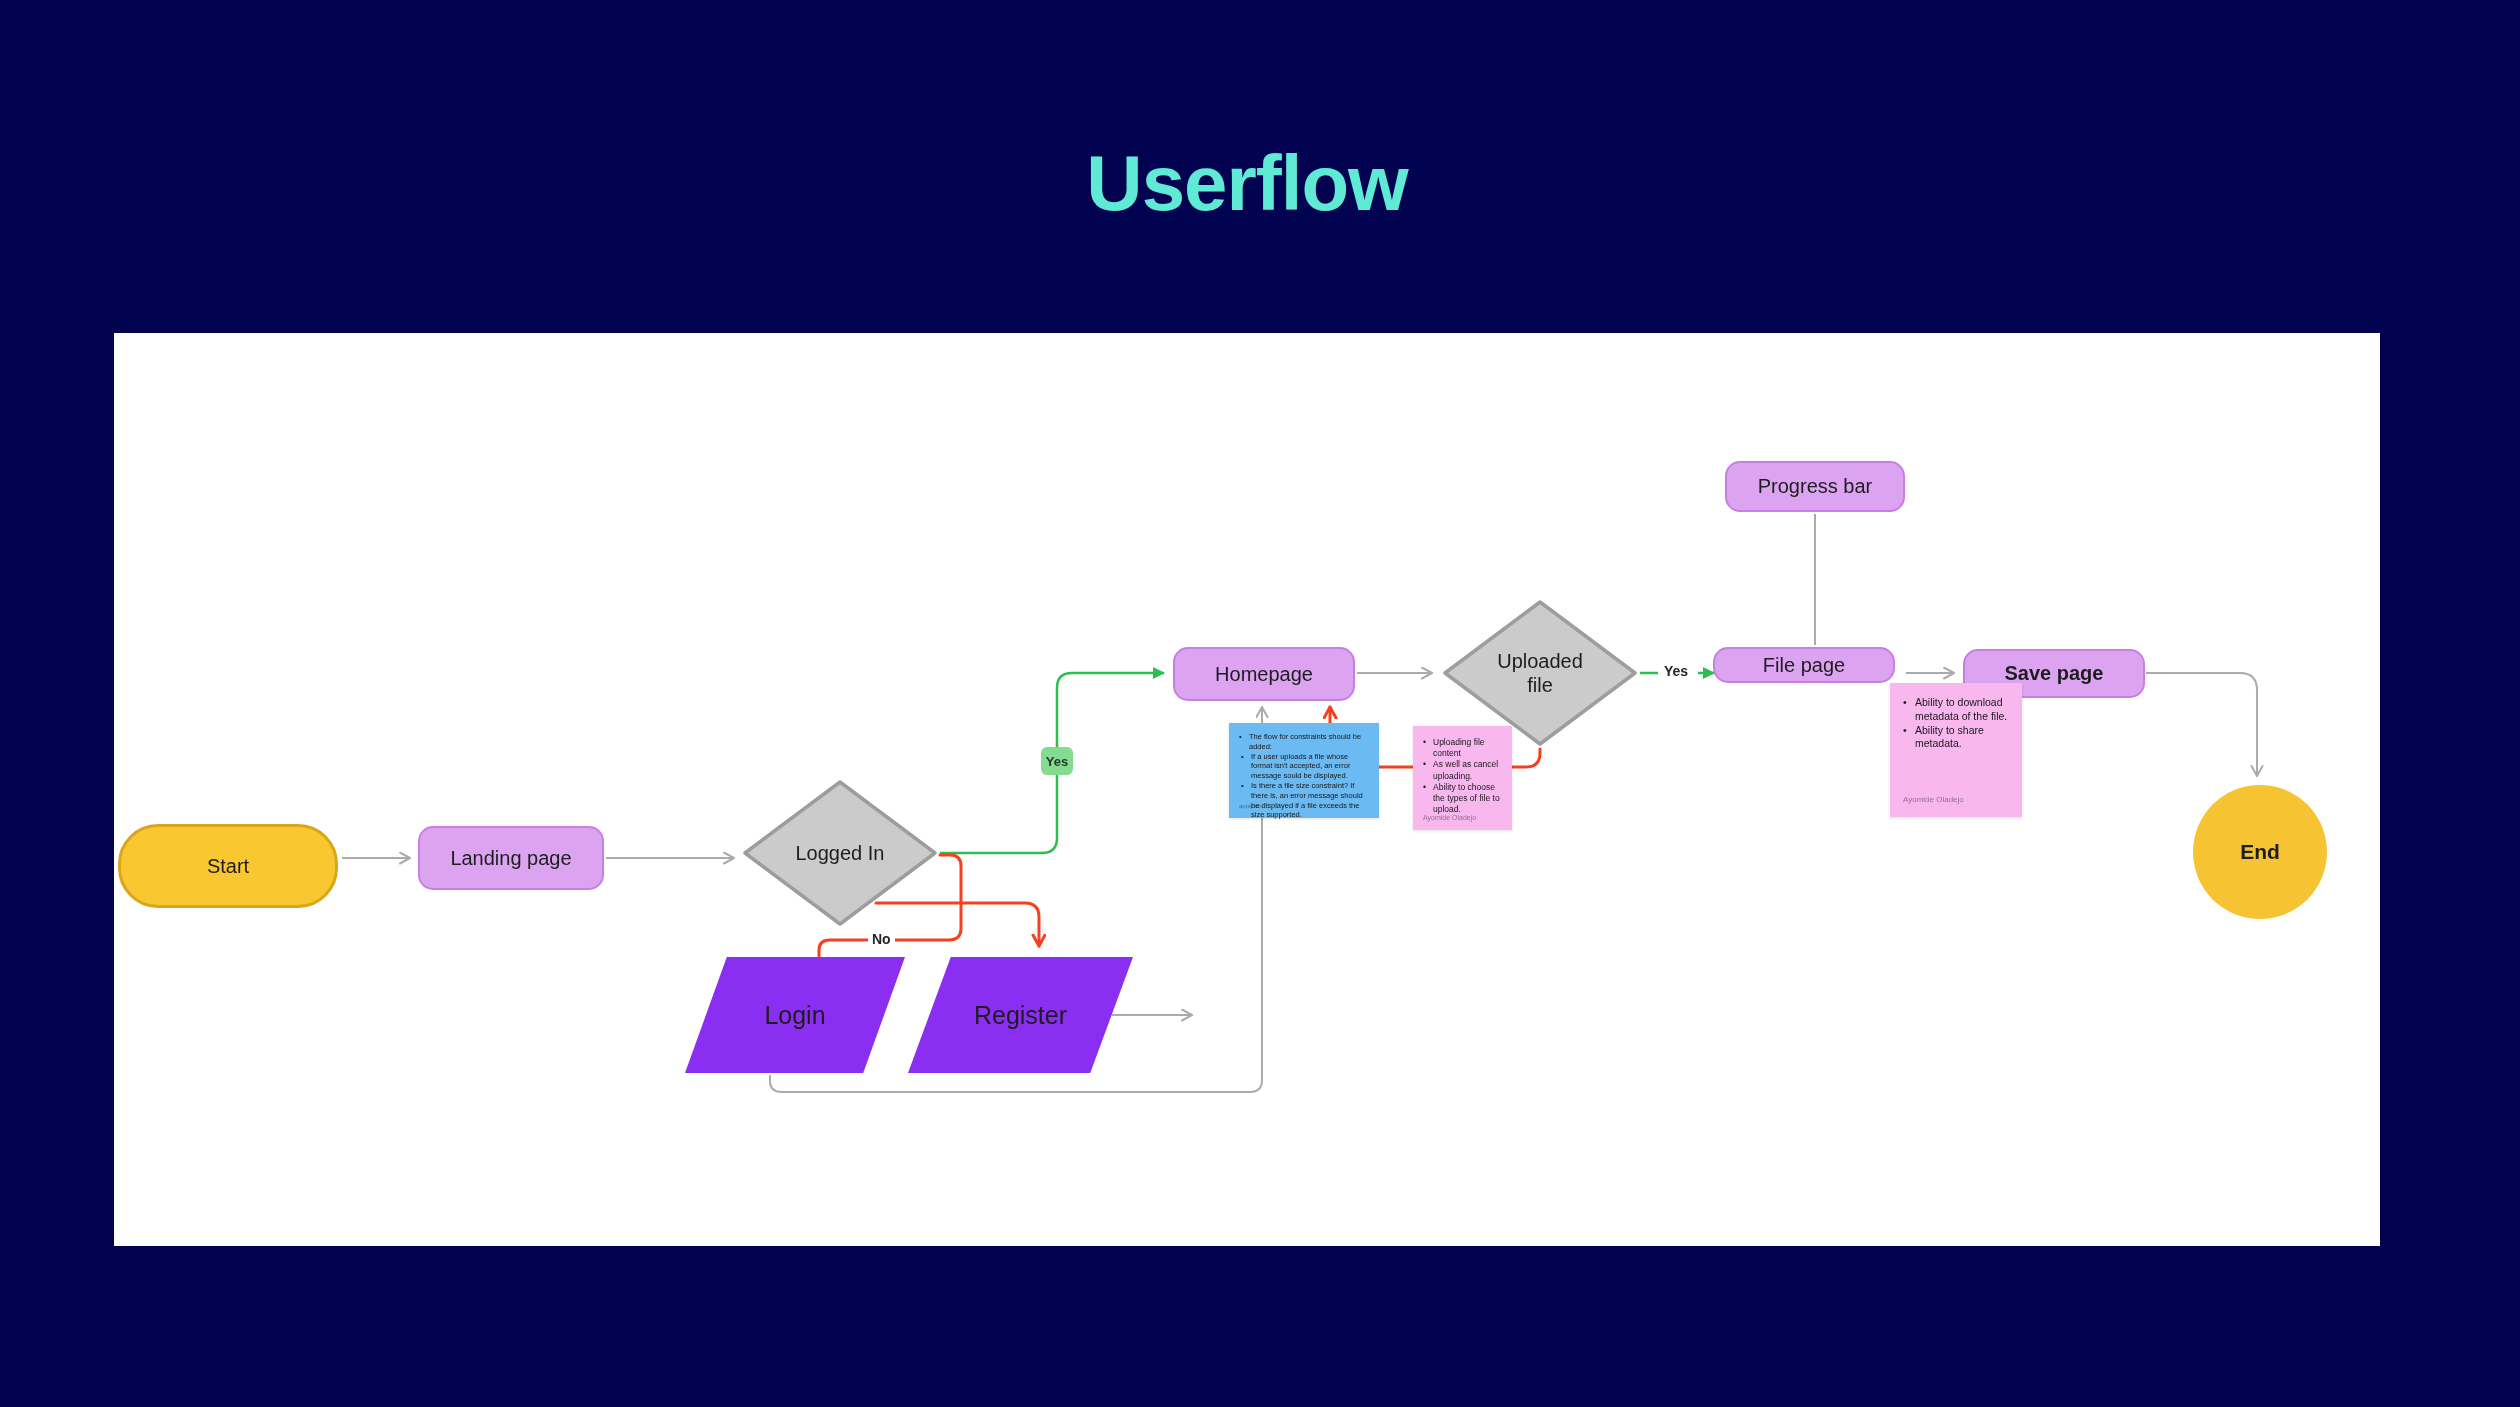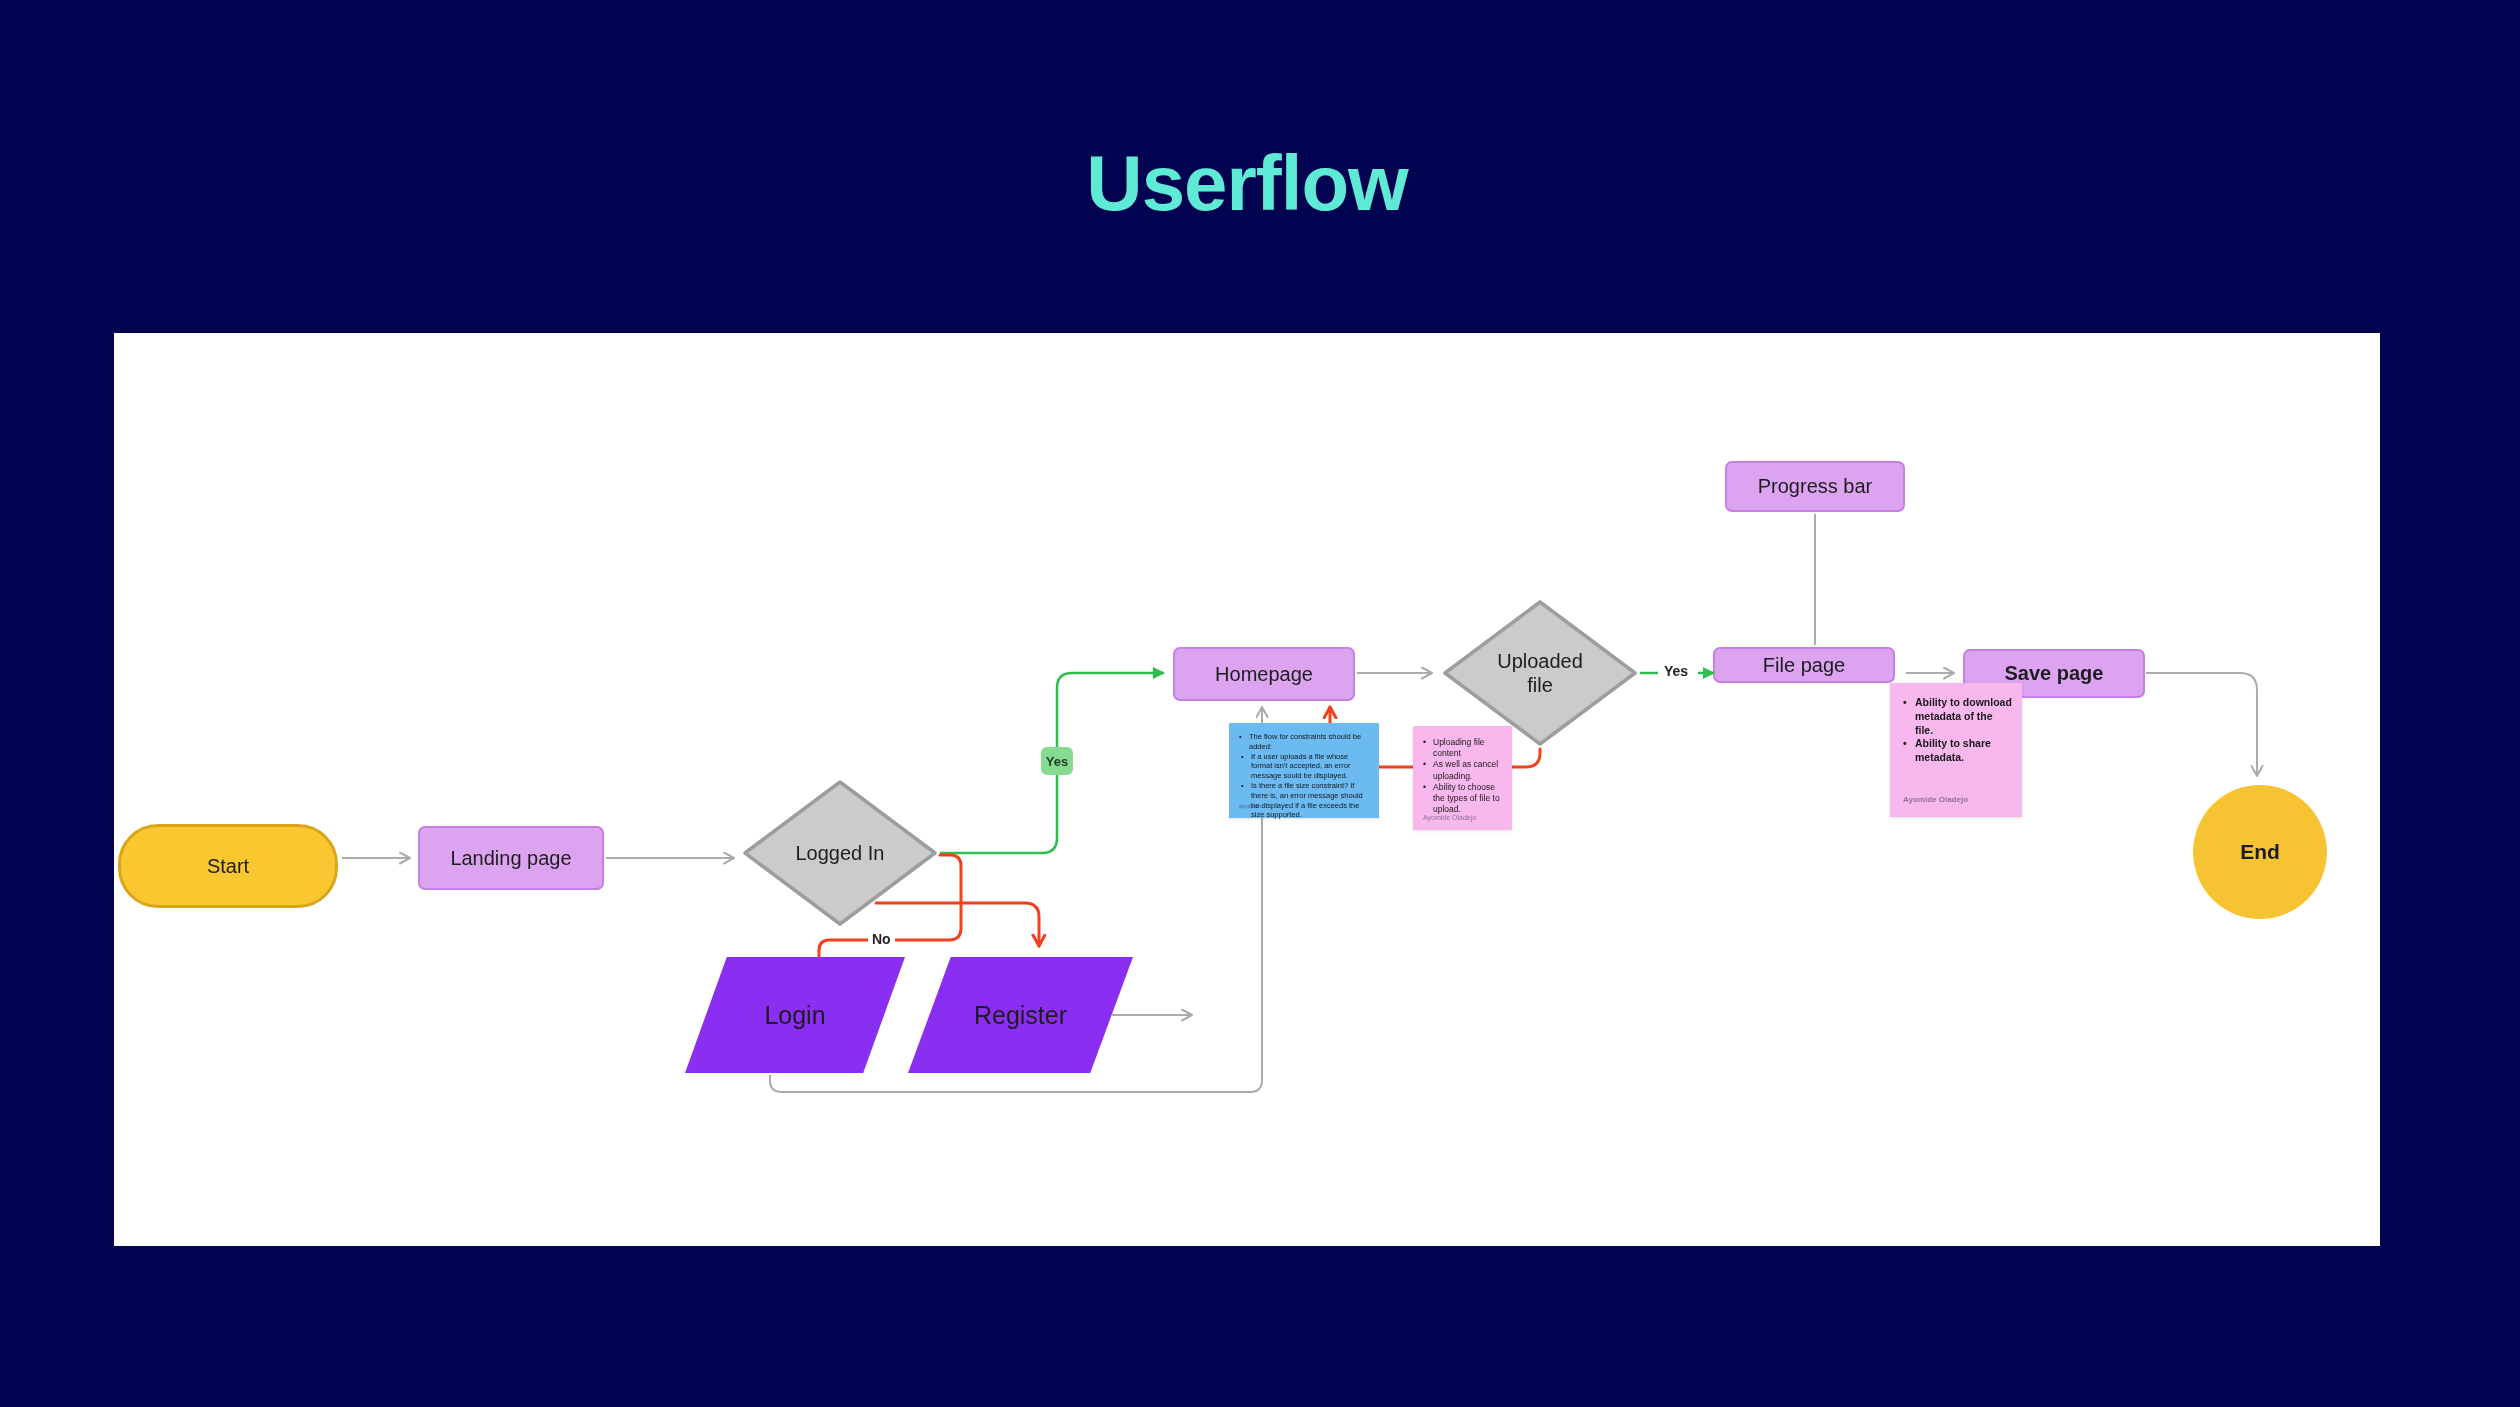--- a/index.html
+++ b/index.html
@@ -42,21 +42,21 @@
     border-radius: 40px;
     z-index: 3;
   }
   .node-start { left: 118px; top: 824px; width: 220px; height: 84px; }
 
   
   .proc {
     display: flex; align-items: center; justify-content: center;
     background: #DCA3F1;
     border: 2.5px solid #C77FE3;
-    border-radius: 7px;
+    border-radius: 15px;
     z-index: 3;
   }
   .node-landing  { left: 418px;  top: 826px; width: 186px; height: 64px; }
   .node-homepage { left: 1173px; top: 647px; width: 182px; height: 54px; }
   .node-filepage { left: 1713px; top: 647px; width: 182px; height: 36px; align-items: center; }
   .node-savepage { left: 1963px; top: 649px; width: 182px; height: 49px; font-weight: bold; }
   .node-progress { left: 1725px; top: 461px; width: 180px; height: 51px; }
 
   
   .decision { z-index: 3; }
@@ -133,21 +133,20 @@
   .note-upload {
     left: 1413px; top: 726px; width: 99px; height: 104px;
     font-size: 8.5px; line-height: 11.2px;
     padding: 11px 7px 0 10px;
   }
   .note-upload .author { font-size: 7px; }
   .note-meta {
     left: 1890px; top: 683px; width: 132px; height: 134px;
     font-size: 10.5px; line-height: 13.8px;
     padding: 13px 9px 0 13px;
-    font-weight: bold;
   }
   .note-meta li { padding-left: 12px; }
   .note-meta .author { font-size: 8px; left: 13px; bottom: 10px; }
 </style>
 </head>
 <body>
 
 <div class="abs title">Userflow</div>
 
 <div class="abs canvas"></div>

